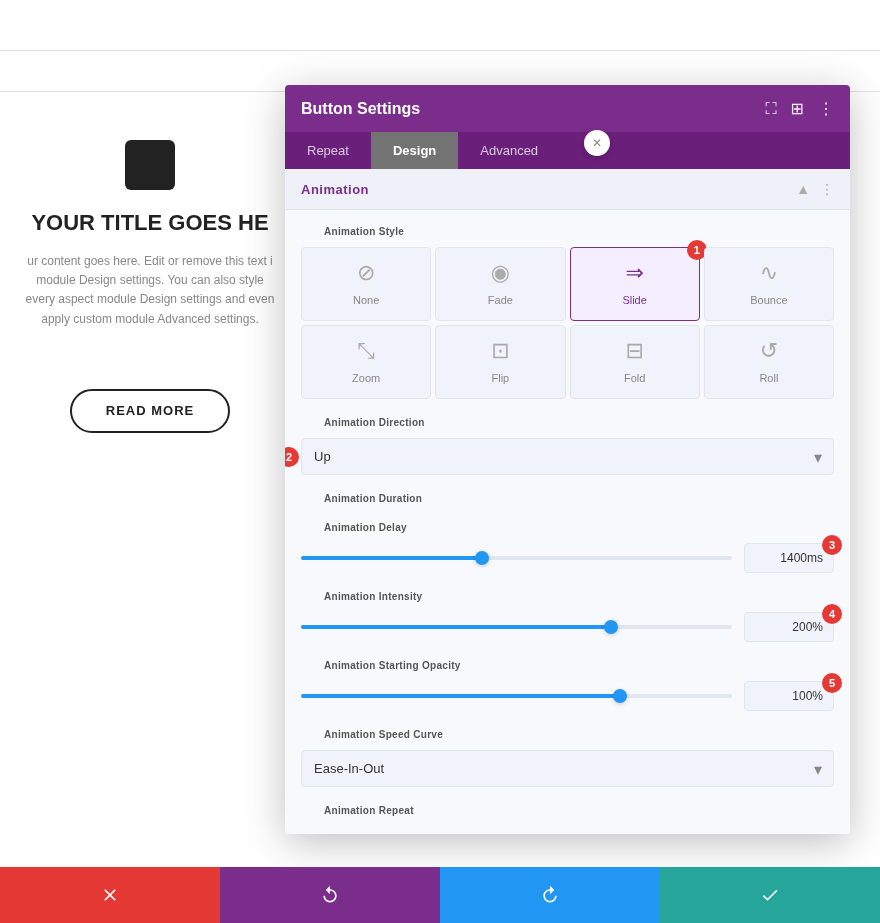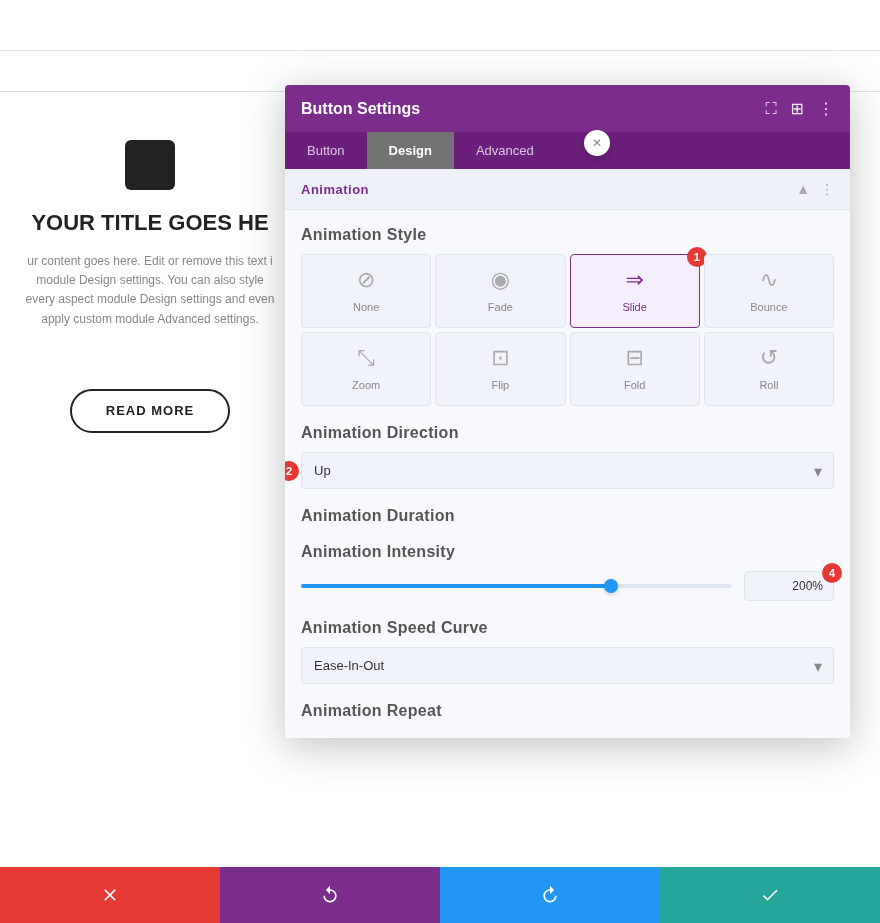--- a/index.html
+++ b/index.html
@@ -177,25 +177,26 @@
       font-size: 14px;
       cursor: pointer;
     }
 
     
     .panel-content {
       padding: 16px 16px 0 16px;
     }
 
     .field-label {
-      font-size: 16px;
+      font-size: 10px;
       font-weight: 600;
       color: #555;
       margin-bottom: 10px;
       letter-spacing: 0.3px;
+      margin-left: 23px;
     }
 
     
     .animation-grid {
       display: grid;
       grid-template-columns: repeat(4, 1fr);
       gap: 4px;
       margin-bottom: 18px;
     }
 
@@ -426,21 +427,21 @@
   <div class="panel-header">
     <span class="panel-title">Button Settings</span>
     <div class="panel-header-icons">
       <span class="panel-header-icon">⛶</span>
       <span class="panel-header-icon">⊞</span>
       <span class="panel-header-icon">⋮</span>
     </div>
   </div>
 
   <div class="panel-tabs">
-    <div class="panel-tab">Button</div>
+    <div class="panel-tab">Repeat</div>
     <div class="panel-tab active">Design</div>
     <div class="panel-tab">Advanced</div>
   </div>
 
   <div class="panel-body">
 
     <div class="section-header">
       <span class="section-title">Animation</span>
       <div class="section-controls">
         <span class="section-icon">▲</span>
@@ -512,35 +513,61 @@
             </select>
             <span class="select-arrow">▾</span>
           </div>
         </div>
       </div>
 
       <div class="field-group">
         <div class="field-label">Animation Duration</div>
       </div>
 
+      <div class="field-group">
+        <div class="field-label">Animation Delay</div>
+        <div class="slider-row">
+          <div class="slider-track">
+            <div class="slider-fill" style="width:42%;"></div>
+            <div class="slider-thumb" style="left:42%;"></div>
+          </div>
+          <div class="slider-value" style="position:relative;">
+            <span>1400ms</span>
+            <div class="badge-numbered badge-red">3</div>
+          </div>
+        </div>
+      </div>
 
       <div class="field-group">
         <div class="field-label">Animation Intensity</div>
         <div class="slider-row">
           <div class="slider-track">
             <div class="slider-fill" style="width:72%;"></div>
             <div class="slider-thumb" style="left:72%;"></div>
           </div>
           <div class="slider-value" style="position:relative;">
             <span>200%</span>
             <div class="badge-numbered badge-red">4</div>
           </div>
         </div>
       </div>
 
+      <div class="field-group">
+        <div class="field-label">Animation Starting Opacity</div>
+        <div class="slider-row">
+          <div class="slider-track">
+            <div class="slider-fill" style="width:74%;"></div>
+            <div class="slider-thumb" style="left:74%;"></div>
+          </div>
+          <div class="slider-value" style="position:relative;">
+            <span>100%</span>
+            <div class="badge-numbered badge-red">5</div>
+          </div>
+        </div>
+      </div>
 
       <div class="field-group">
         <div class="field-label">Animation Speed Curve</div>
         <div class="select-wrapper">
           <select class="select-field">
             <option>Ease-In-Out</option>
             <option>Linear</option>
             <option>Ease-In</option>
             <option>Ease-Out</option>
           </select>

